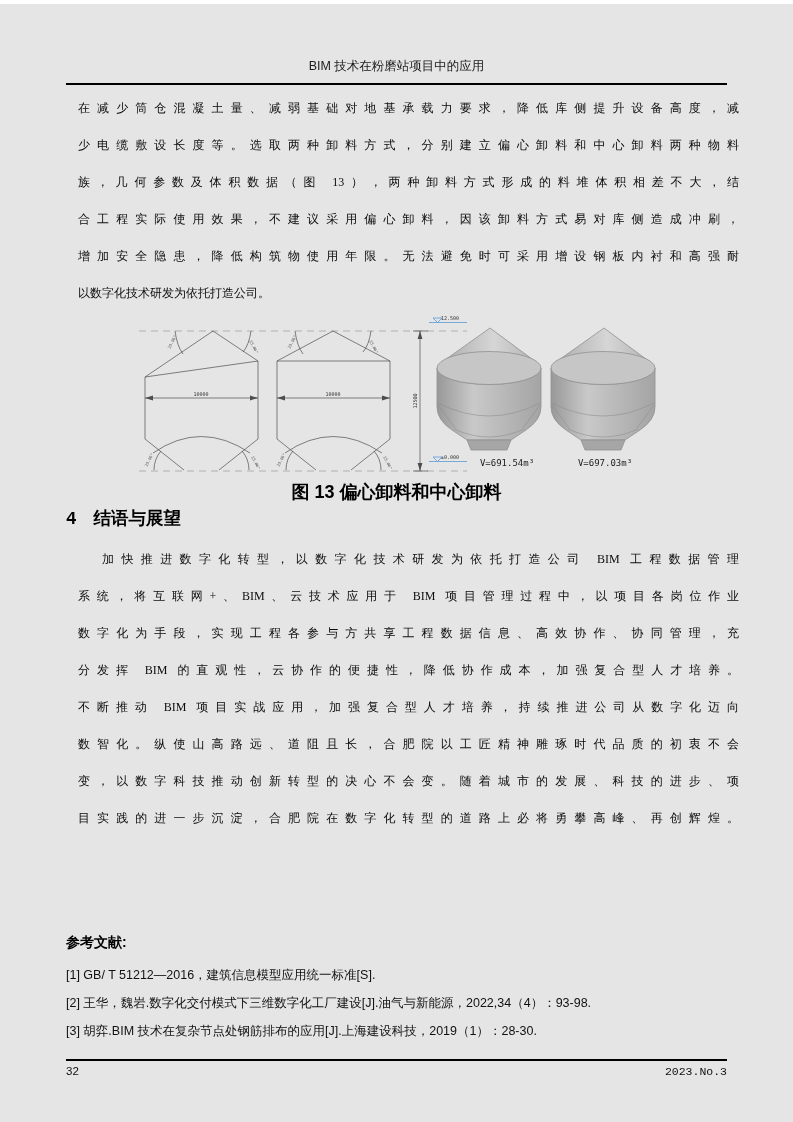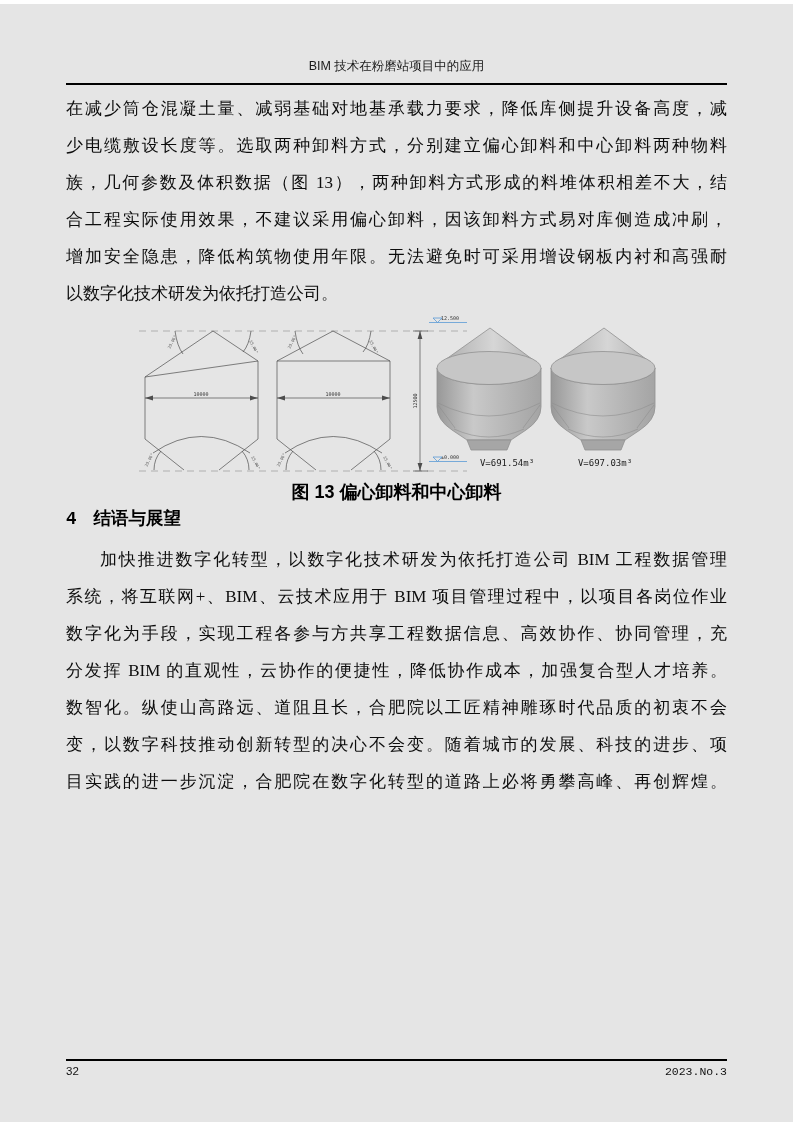--- a/index.html
+++ b/index.html
@@ -21,22 +21,22 @@
     text-align: center;
     font-size: 12.5px;
     color: #1a1a1a;
     padding-bottom: 8px;
     border-bottom: 2px solid #000000;
     font-family: "Liberation Sans", sans-serif;
   }
   
   .para {
     position: absolute;
-    left: 66px; width: 661px;
-    font-size: 17px;
+    left: 78px; width: 661px;
+    font-size: 12px;
     line-height: 37px;
     color: #0d0d0d;
   }
   .para1 { top: 86px; }
   .para2 { top: 537px; }
   .jline { text-align: justify; text-align-last: justify; height: 37px; }
   .jline.lastline { text-align-last: left; }
   .para2 .jline.firstline { text-indent: 2em; }
   
   .fig-svg { position: absolute; top: 305px; left: 137px; }
@@ -239,23 +239,30 @@
 
   <h2 class="section-heading">
     <span class="sec-num">4</span><span>结语与展望</span>
   </h2>
 
   <div class="para para2">
     <div class="jline firstline">加快推进数字化转型，以数字化技术研发为依托打造公司 BIM 工程数据管理</div>
     <div class="jline">系统，将互联网+、BIM、云技术应用于 BIM 项目管理过程中，以项目各岗位作业</div>
     <div class="jline">数字化为手段，实现工程各参与方共享工程数据信息、高效协作、协同管理，充</div>
     <div class="jline">分发挥 BIM 的直观性，云协作的便捷性，降低协作成本，加强复合型人才培养。</div>
+    <div class="jline">不断推动 BIM 项目实战应用，加强复合型人才培养，持续推进公司从数字化迈向</div>
     <div class="jline">数智化。纵使山高路远、道阻且长，合肥院以工匠精神雕琢时代品质的初衷不会</div>
     <div class="jline">变，以数字科技推动创新转型的决心不会变。随着城市的发展、科技的进步、项</div>
     <div class="jline">目实践的进一步沉淀，合肥院在数字化转型的道路上必将勇攀高峰、再创辉煌。</div>
   </div>
 
+  <div class="references">
+    <div class="ref-heading">参考文献:</div>
+    <div class="ref-item">[1] GB/ T 51212—2016，建筑信息模型应用统一标准[S].</div>
+    <div class="ref-item">[2] 王华，魏岩.数字化交付模式下三维数字化工厂建设[J].油气与新能源，2022,34（4）：93-98.</div>
+    <div class="ref-item">[3] 胡弈.BIM 技术在复杂节点处钢筋排布的应用[J].上海建设科技，2019（1）：28-30.</div>
+  </div>
 
   <div class="footer-rule"></div>
   <div class="page-number">32</div>
   <div class="journal-issue">2023.No.3</div>
 
 </div>
 
 </body></html>

